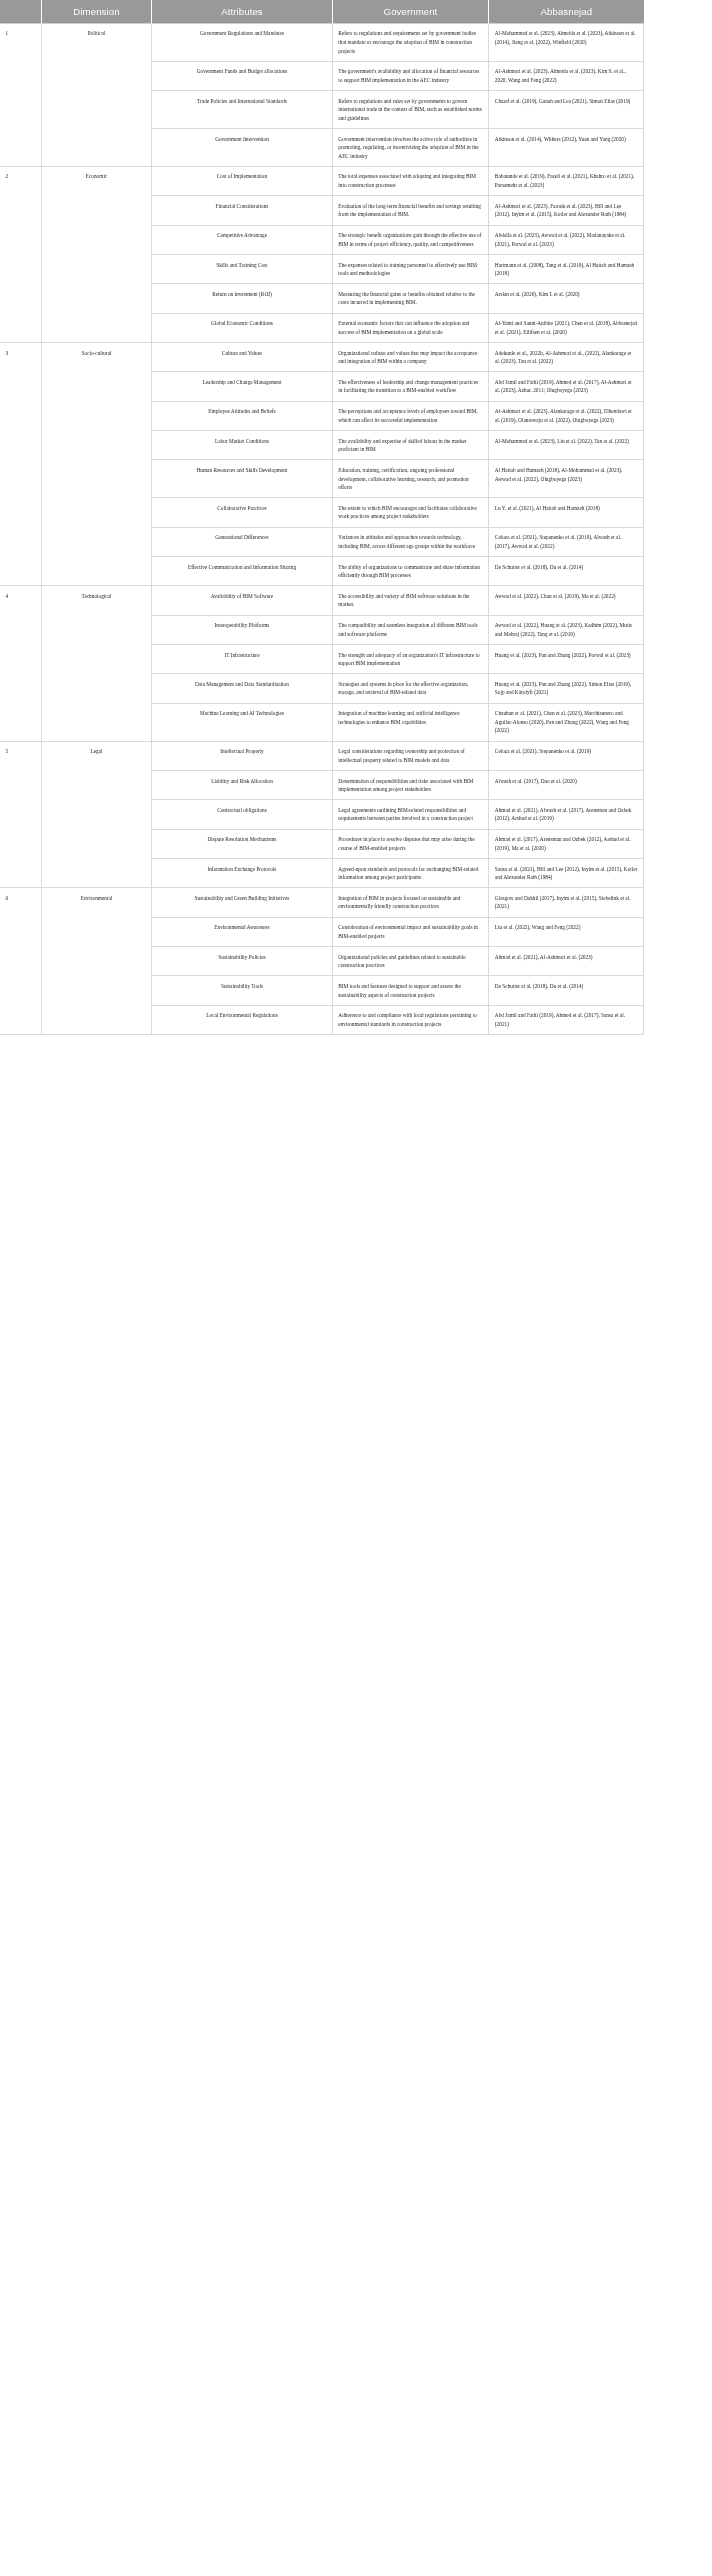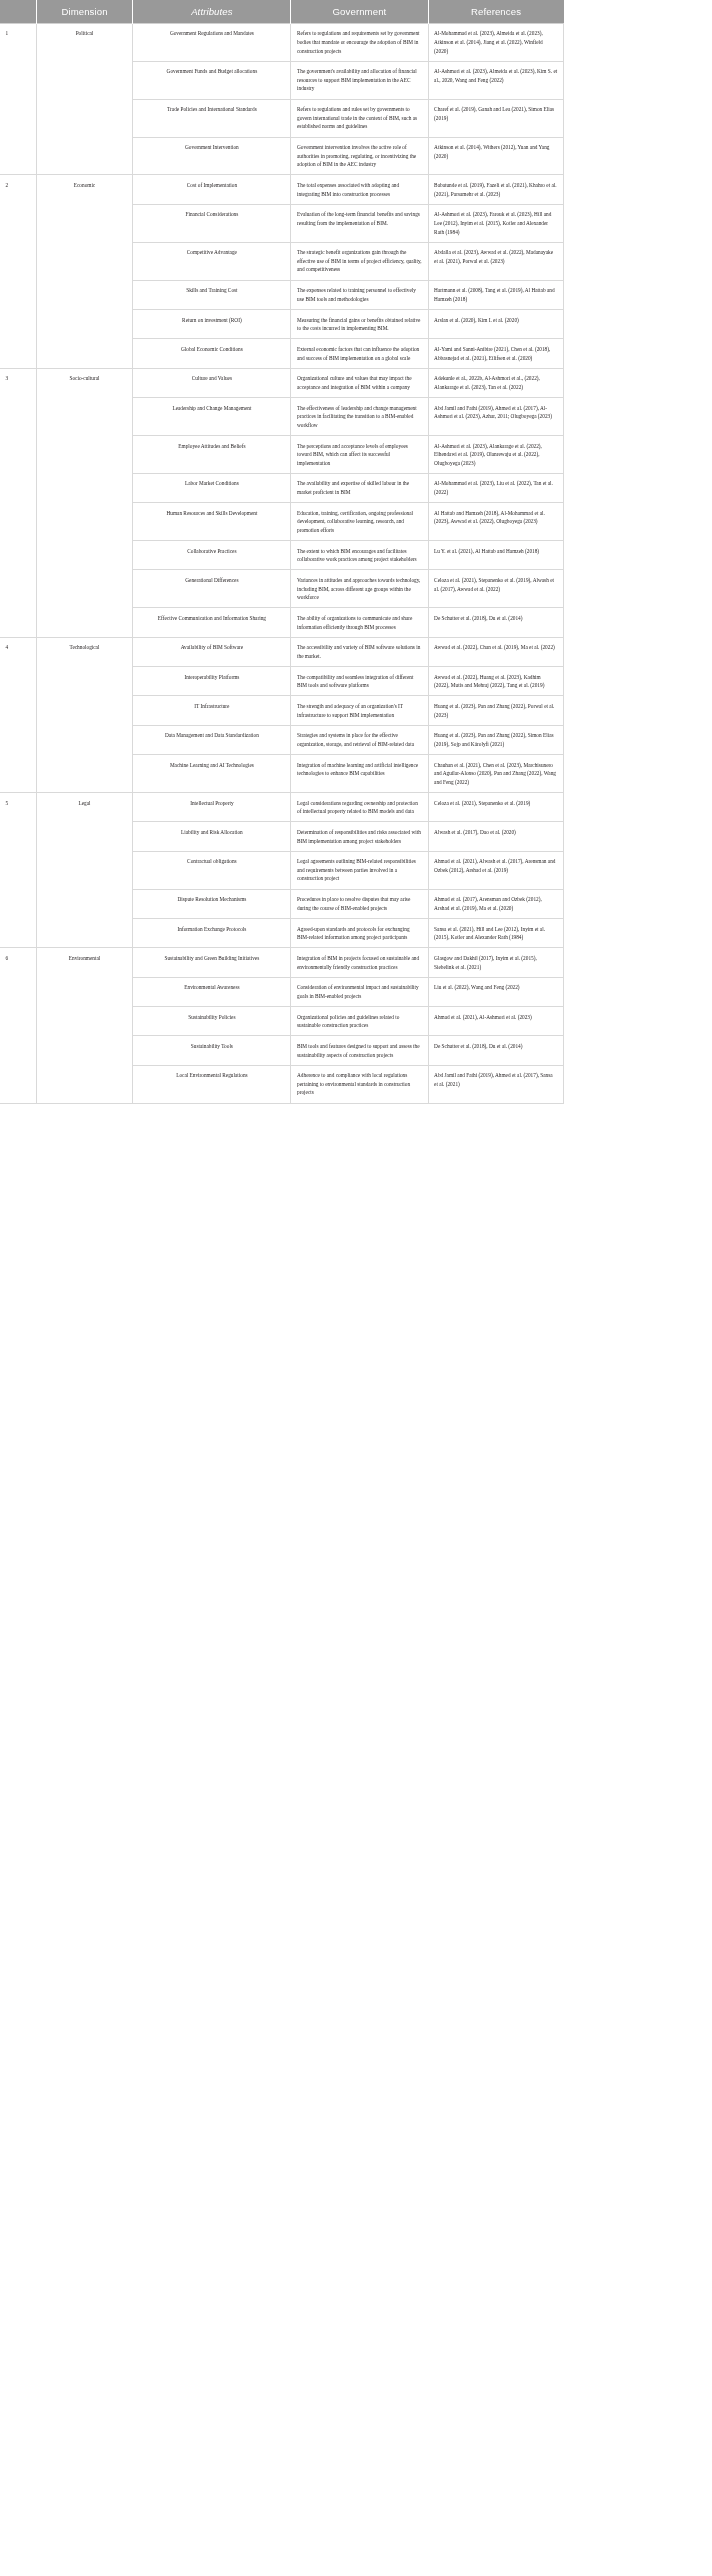--- a/index.html
+++ b/index.html
@@ -5,21 +5,21 @@
   * { box-sizing: border-box; }
   html, body {
     margin: 0; padding: 0;
     background: #ffffff;
     width: 712px;
   }
   body {
     font-family: "Liberation Serif", "DejaVu Serif", serif;
   }
   table.pestle {
-    width: 564px;
+    width: 644px;
     border-collapse: collapse;
     table-layout: fixed;
   }
   table.pestle thead th {
     background: #999999;
     color: #ffffff;
     font-family: "Liberation Sans", "DejaVu Sans", sans-serif;
     font-weight: 400;
     font-size: 9.6px;
     text-align: center;
@@ -28,21 +28,20 @@
     letter-spacing: 0.1px;
   }
   table.pestle thead th.h-num {
     border-right: 0.6px solid #ffffff;
   }
   table.pestle thead th.h-dim {
     border-right: 0.6px solid #ffffff;
   }
   table.pestle thead th.h-attr {
     border-right: 0.6px solid #ffffff;
-    font-style: italic;
   }
   table.pestle thead th.h-def {
     border-right: 0.6px solid #ffffff;
   }
   col.c-num   { width: 22.4px; }
   col.c-dim   { width: 60px; }
   col.c-attr  { width: 98px; }
   col.c-def   { width: 85px; }
   col.c-ref   { width: 84px; }
 
@@ -94,21 +93,21 @@
       <col class="c-attr">
       <col class="c-def">
       <col class="c-ref">
   </colgroup>
   <thead>
     <tr>
       <th class="h-num"></th>
       <th class="h-dim">Dimension</th>
       <th class="h-attr">Attributes</th>
       <th class="h-def">Government</th>
-      <th class="h-ref">References</th>
+      <th class="h-ref">Abbasnejad</th>
     </tr>
   </thead>
   <tbody id="table-body">
       <tr class="group-start">
         <td class="num" rowspan="4">1</td>
         <td class="dim" rowspan="4">Political</td>
         <td class="attr">Government Regulations and Mandates</td>
         <td class="def">Refers to regulations and requirements set by government bodies that mandate or encourage the adoption of BIM in construction projects</td>
         <td class="ref">Al-Mohammad et al. (2023), Almeida et al. (2023), Atkinson et al. (2014), Jiang et al. (2022), Winfield (2020)</td>
       </tr>

